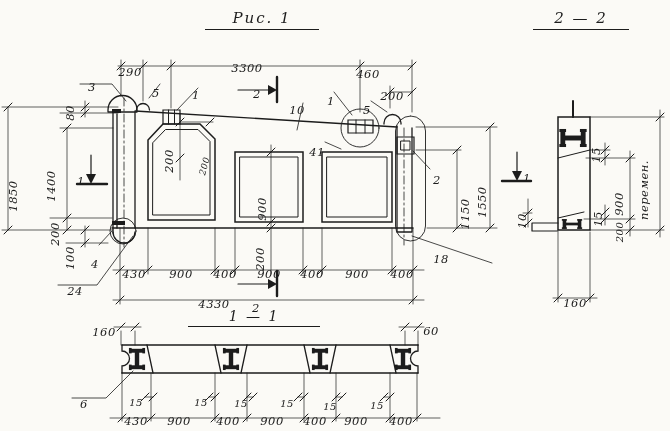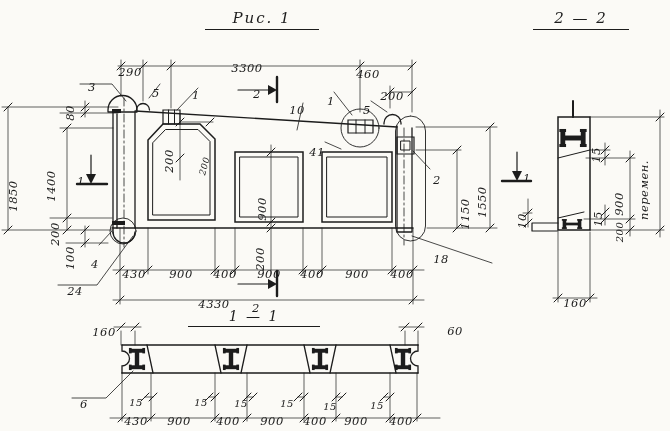--- a/index.html
+++ b/index.html
@@ -237,21 +237,21 @@
       <div class="lbl" style="left: 81px; top: 166px; transform: translate(-50%, -50%) rotate(0deg);">1</div>
       <div class="lbl" style="left: 527px; top: 163px; transform: translate(-50%, -50%) rotate(0deg);">1</div>
       <div class="lbl" style="left: 597px; top: 139px; transform: translate(-50%, -50%) rotate(-90deg);">15</div>
       <div class="lbl" style="left: 620px; top: 188px; transform: translate(-50%, -50%) rotate(-90deg);">900</div>
       <div class="lbl" style="left: 599px; top: 203px; transform: translate(-50%, -50%) rotate(-90deg);">15</div>
       <div class="lbl" style="left: 620px; top: 216px; font-size: 10px; transform: translate(-50%, -50%) rotate(-90deg);">200</div>
       <div class="lbl" style="left: 523px; top: 205px; transform: translate(-50%, -50%) rotate(-90deg);">10</div>
       <div class="lbl" style="left: 645px; top: 174px; transform: translate(-50%, -50%) rotate(-90deg);">перемен.</div>
       <div class="lbl" style="left: 575px; top: 288px; transform: translate(-50%, -50%) rotate(0deg);">160</div>
       <div class="lbl" style="left: 104px; top: 317px; transform: translate(-50%, -50%) rotate(0deg);">160</div>
-      <div class="lbl" style="left: 431px; top: 316px; transform: translate(-50%, -50%) rotate(0deg); margin-left: 24px;">60</div>
+      <div class="lbl" style="left: 431px; top: 316px; transform: translate(-50%, -50%) rotate(0deg);">60</div>
       <div class="lbl" style="left: 84px; top: 389px; transform: translate(-50%, -50%) rotate(0deg);">6</div>
       <div class="lbl" style="left: 136px; top: 387px; font-size: 10px; transform: translate(-50%, -50%) rotate(0deg);">15</div>
       <div class="lbl" style="left: 201px; top: 387px; font-size: 10px; transform: translate(-50%, -50%) rotate(0deg);">15</div>
       <div class="lbl" style="left: 241px; top: 388px; font-size: 10px; transform: translate(-50%, -50%) rotate(0deg);">15</div>
       <div class="lbl" style="left: 287px; top: 388px; font-size: 10px; transform: translate(-50%, -50%) rotate(0deg);">15</div>
       <div class="lbl" style="left: 330px; top: 391px; font-size: 10px; transform: translate(-50%, -50%) rotate(0deg);">15</div>
       <div class="lbl" style="left: 377px; top: 390px; font-size: 10px; transform: translate(-50%, -50%) rotate(0deg);">15</div>
       <div class="lbl" style="left: 136px; top: 406px; transform: translate(-50%, -50%) rotate(0deg);">430</div>
       <div class="lbl" style="left: 179px; top: 406px; transform: translate(-50%, -50%) rotate(0deg);">900</div>
       <div class="lbl" style="left: 228px; top: 406px; transform: translate(-50%, -50%) rotate(0deg);">400</div>

